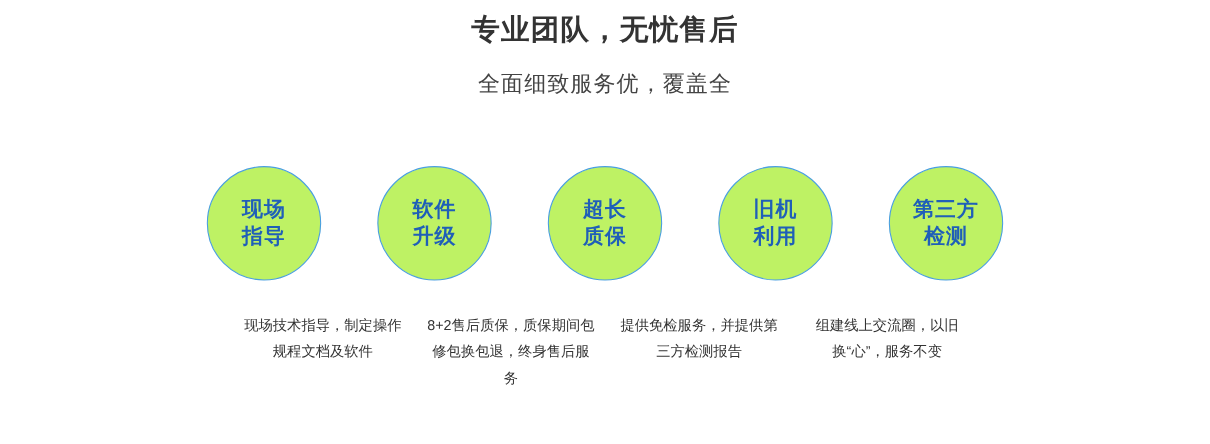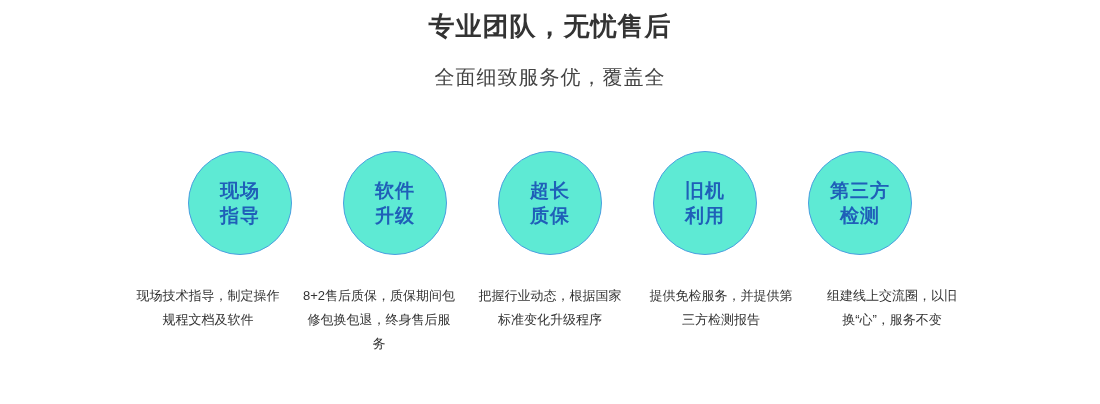--- a/index.html
+++ b/index.html
@@ -65,21 +65,21 @@
   .circle {
     width: 104px;
     height: 104px;
     border-radius: 50%;
     border: 1px solid #4a9fe0;
     box-sizing: border-box;
     display: flex;
     flex-direction: column;
     justify-content: center;
     align-items: center;
-    background: #5eead4;
+    background: #bef264;
   }
   .circle-line {
     font-size: 19px;
     font-weight: bold;
     color: #1f5fb8;
     line-height: 25px;
     letter-spacing: 1px;
     white-space: nowrap;
   }
 
@@ -148,18 +148,17 @@
         <span class="circle-line">第三方</span>
         <span class="circle-line">检测</span>
       </div>
     </div>
 
   </div>
 
   <div class="caption-row">
     <div class="caption-cell">现场技术指导，制定操作规程文档及软件</div>
     <div class="caption-cell">8+2售后质保，质保期间包修包换包退，终身售后服务</div>
-    <div class="caption-cell">把握行业动态，根据国家标准变化升级程序</div>
     <div class="caption-cell">提供免检服务，并提供第三方检测报告</div>
     <div class="caption-cell">组建线上交流圈，以旧换“心”，服务不变</div>
   </div>
 
 </div>
 
 </body></html>

